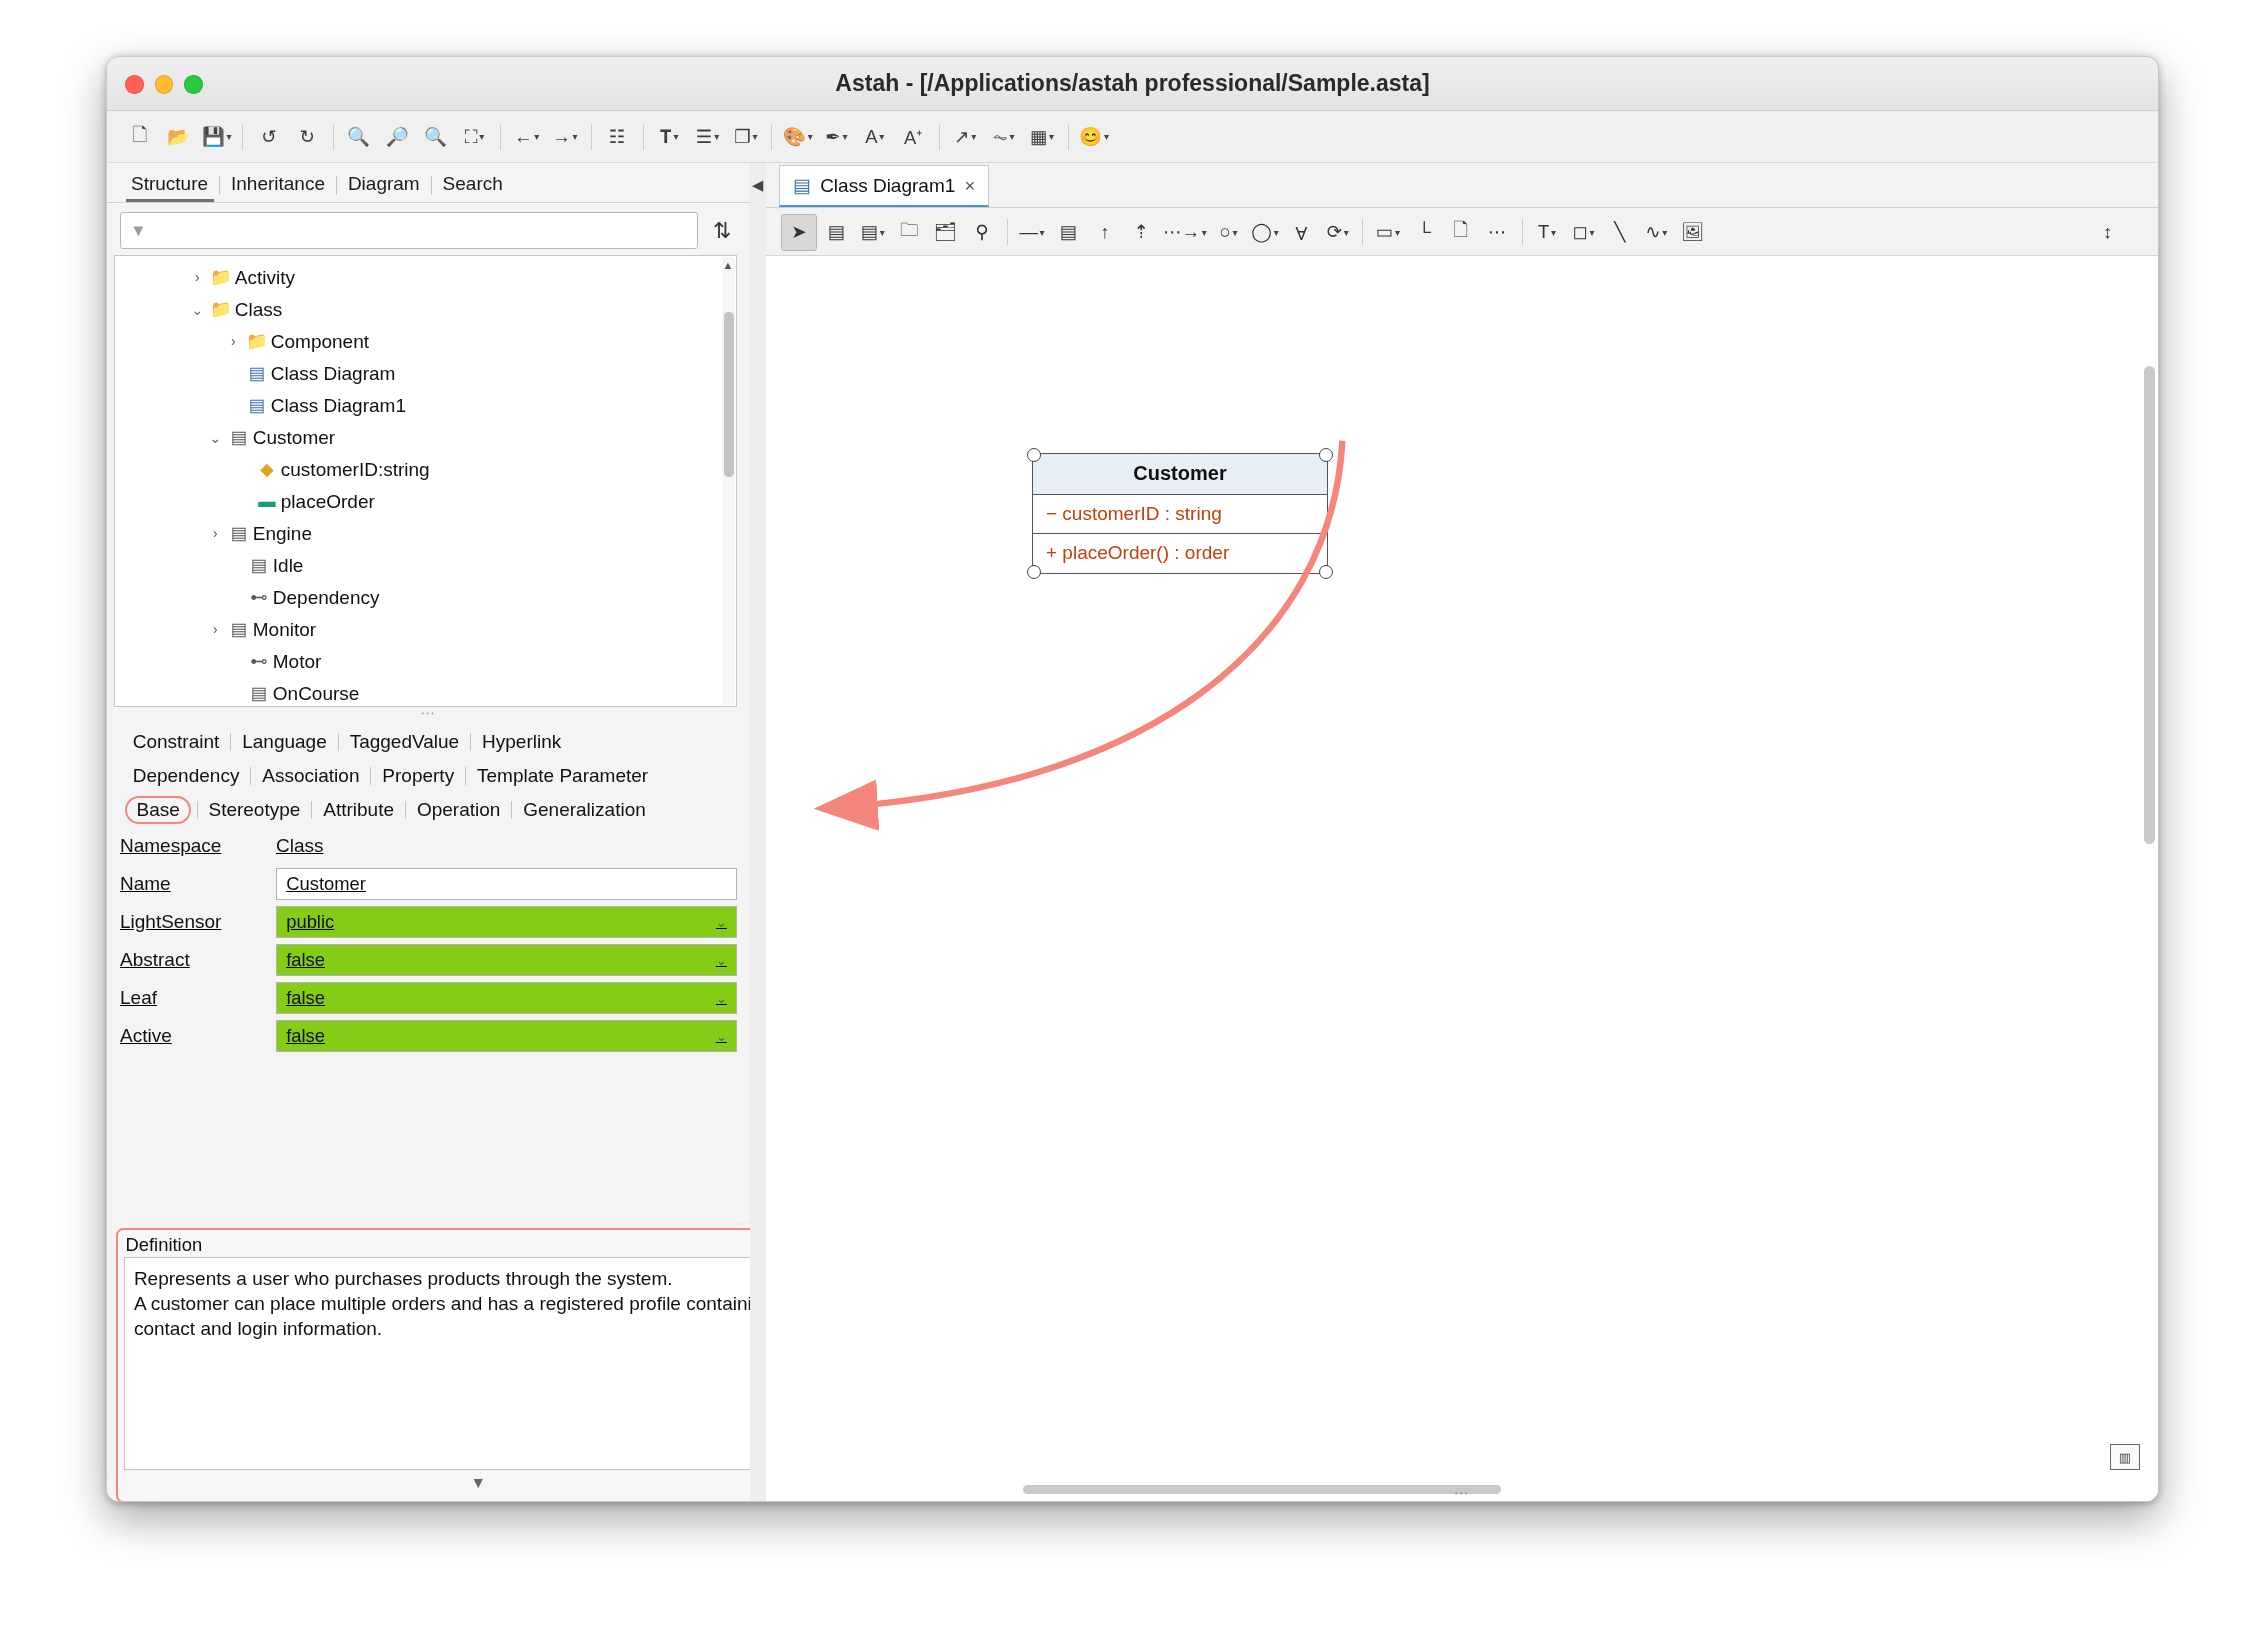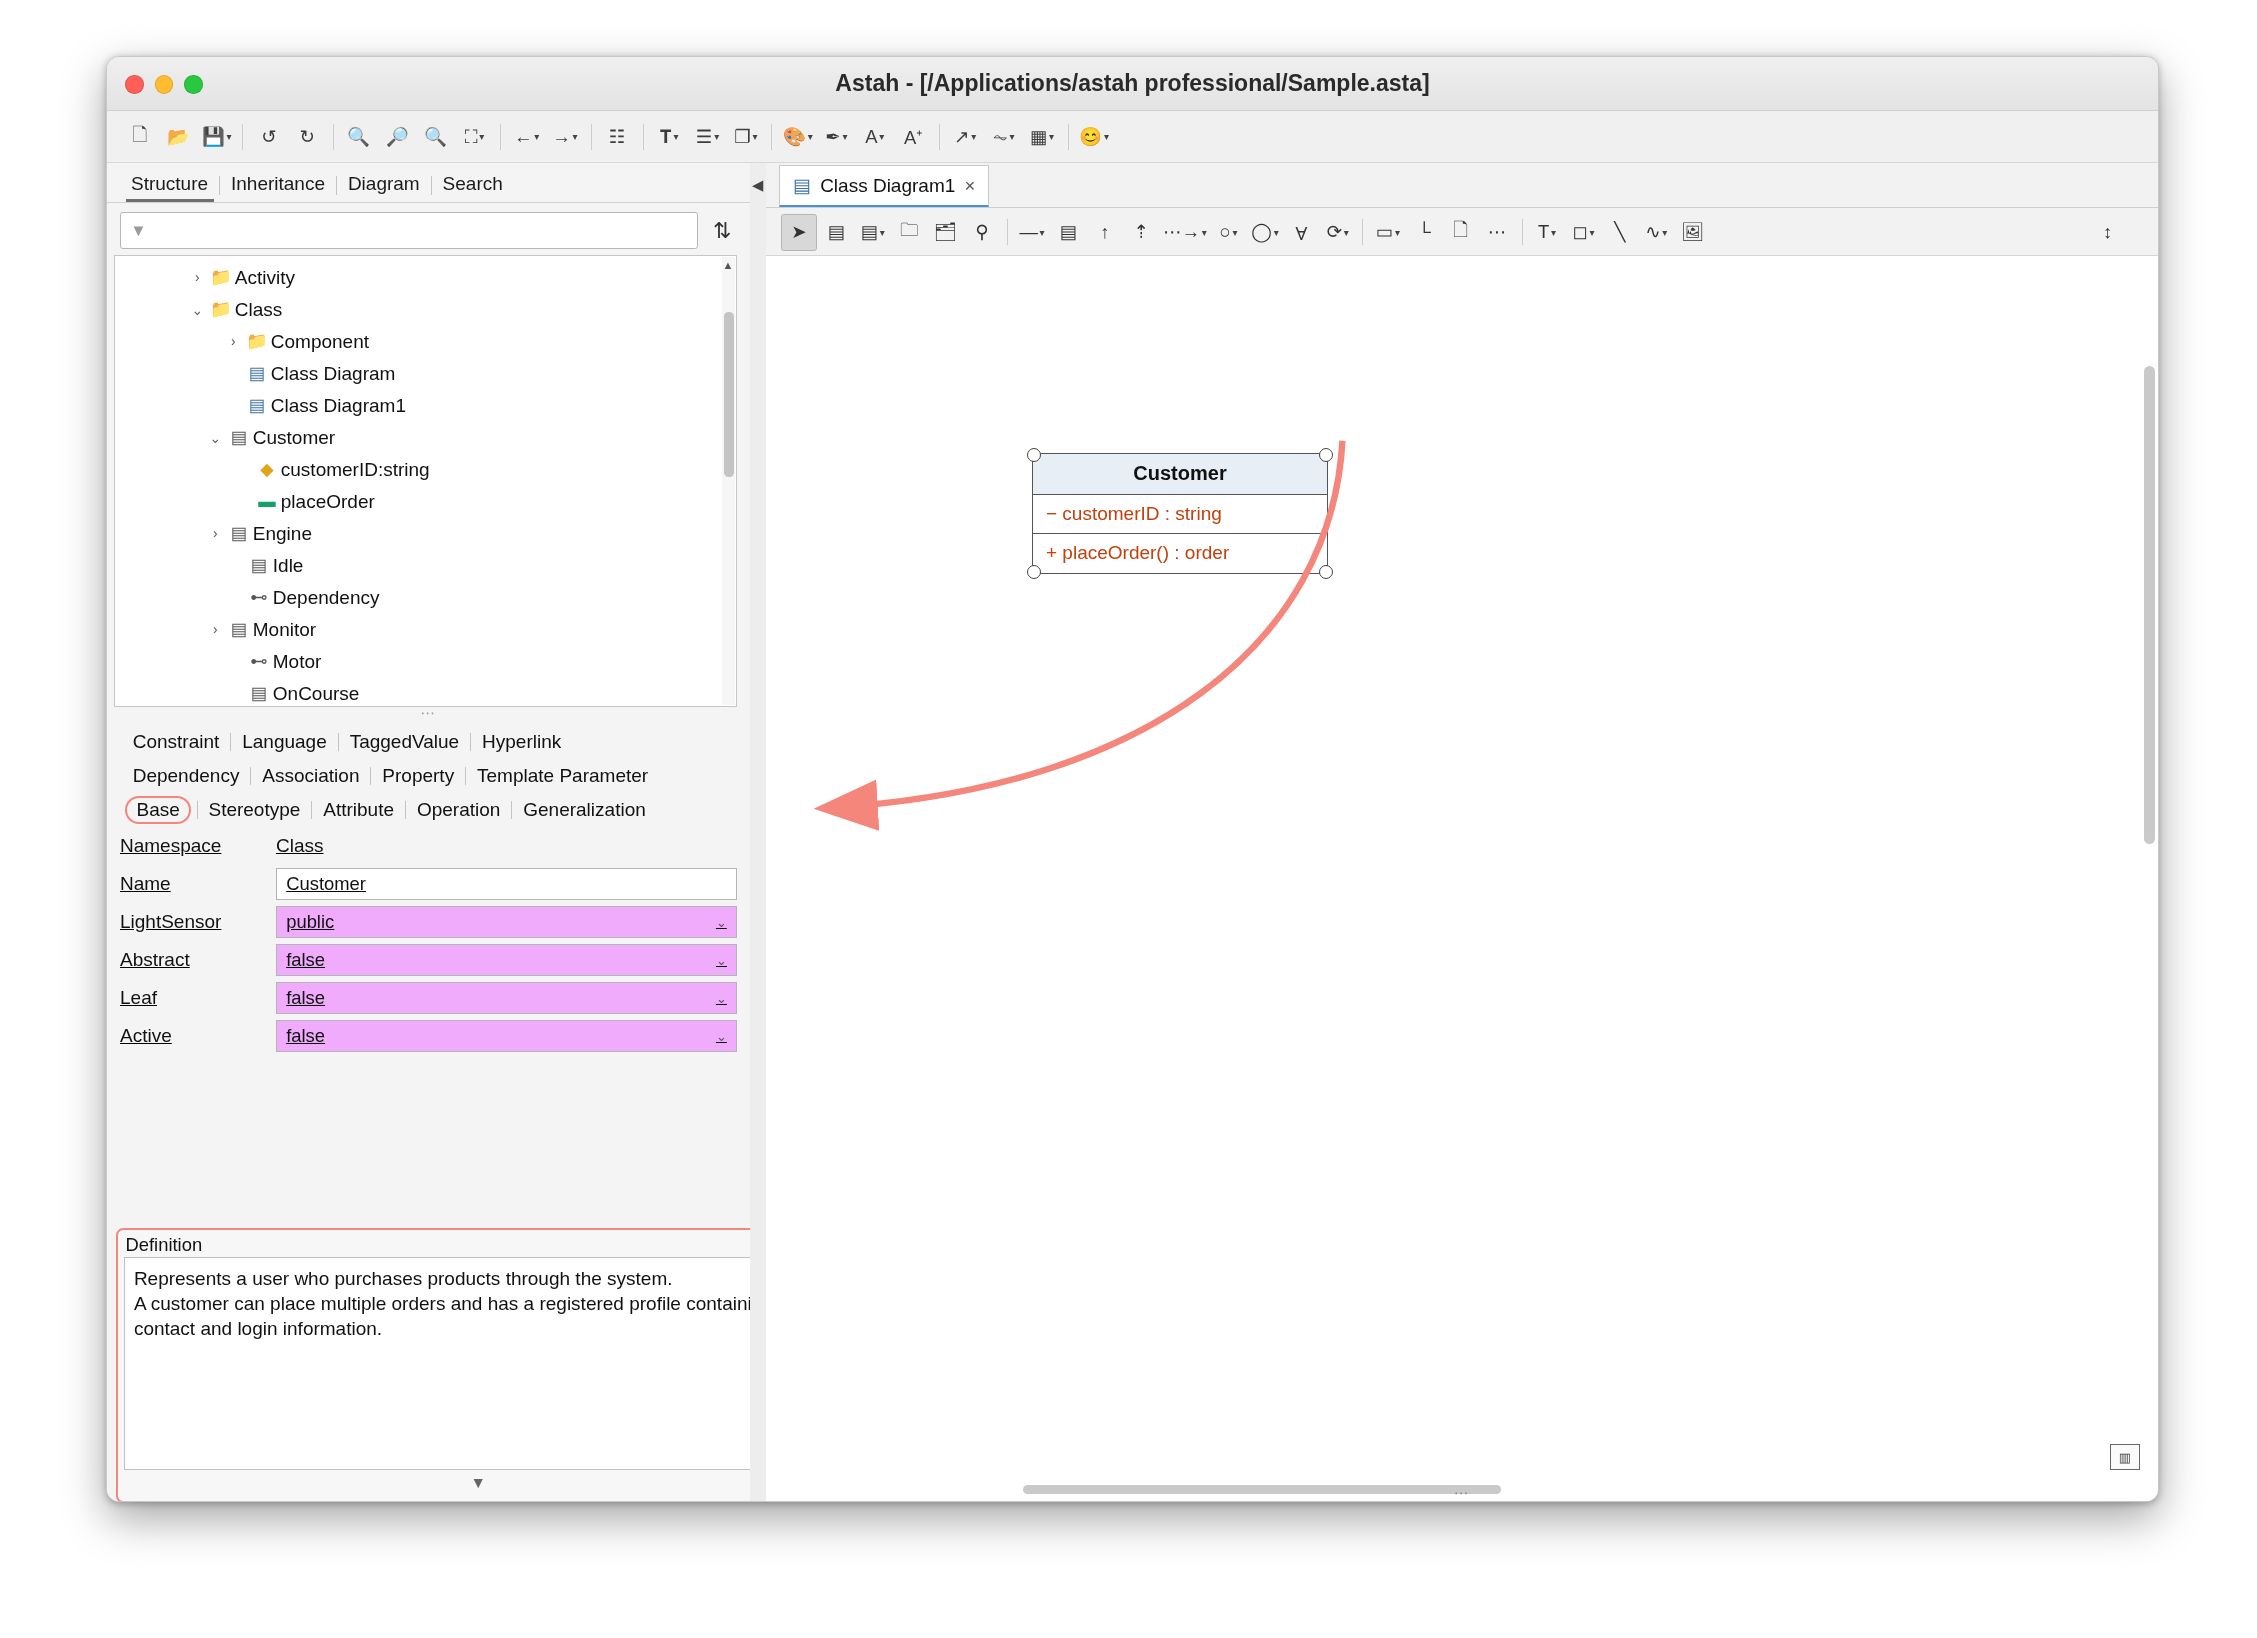--- a/index.html
+++ b/index.html
@@ -259,21 +259,21 @@
     display: flex;
     align-items: center;
     padding-left: 9.2px;
     font-size: 18.4px;
     color: #111;
   }
   .field-select {
     flex: 1;
     margin-right: 13px;
     height: 30px;
-    background: #f0abfc;
+    background: #84cc16;
     border: 0.9px solid #b4b4b4;
     display: flex;
     align-items: center;
     justify-content: space-between;
     padding: 0 9.2px;
     font-size: 18.4px;
     color: #111;
   }
   .chev { font-size: 13px; color: #555; }
 

